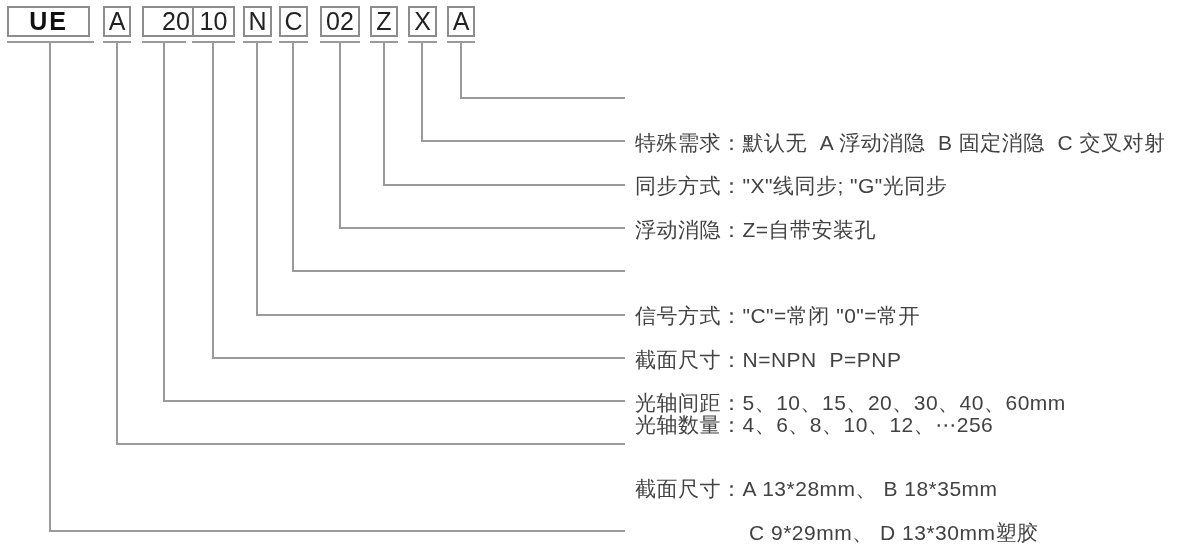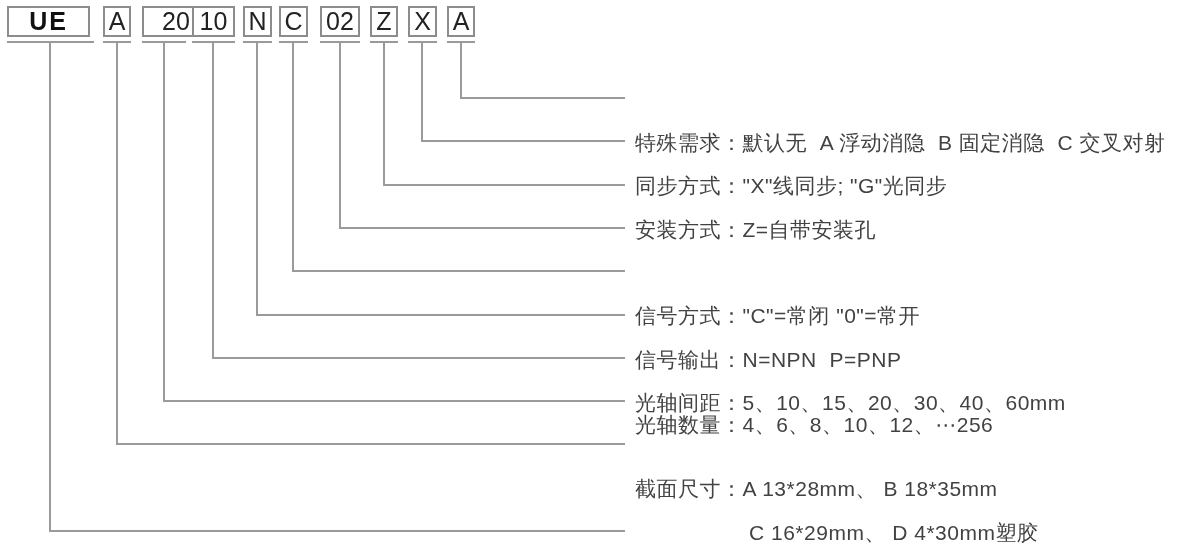--- a/index.html
+++ b/index.html
@@ -113,22 +113,22 @@
   <div class="connector" style="left:339px;width:286px;height:187px"></div>
   <div class="connector" style="left:292px;width:333px;height:230px"></div>
   <div class="connector" style="left:256px;width:369px;height:274px"></div>
   <div class="connector" style="left:212px;width:413px;height:317px"></div>
   <div class="connector" style="left:163px;width:462px;height:360px"></div>
   <div class="connector" style="left:116px;width:509px;height:403px"></div>
   <div class="connector" style="left:49px;width:576px;height:490px"></div>
 
   <div class="row-label" style="top:84px">特殊需求：默认无  A 浮动消隐  B 固定消隐  C 交叉对射</div>
   <div class="row-label" style="top:127px">同步方式："X"线同步; "G"光同步</div>
-  <div class="row-label" style="top:171px">安装方式：Z=自带安装孔</div>
+  <div class="row-label" style="top:171px">浮动消隐：Z=自带安装孔</div>
   <div class="row-label" style="top:257px">信号方式："C"=常闭 "0"=常开</div>
-  <div class="row-label" style="top:301px">信号输出：N=NPN  P=PNP</div>
+  <div class="row-label" style="top:301px">截面尺寸：N=NPN  P=PNP</div>
   <div class="row-label" style="top:344px">光轴间距：5、10、15、20、30、40、60mm</div>
   <div class="row-label" style="top:366px">光轴数量：4、6、8、10、12、⋯256</div>
   <div class="row-label" style="top:430px">截面尺寸：A 13*28mm、 B 18*35mm</div>
-  <div class="row-label cont" style="top:474px">C 16*29mm、 D 4*30mm塑胶</div>
+  <div class="row-label cont" style="top:474px">C 9*29mm、 D 13*30mm塑胶</div>
   <div class="row-label" style="top:517px">UE系列安全光栅</div>
 
 </div>
 
 </body></html>

